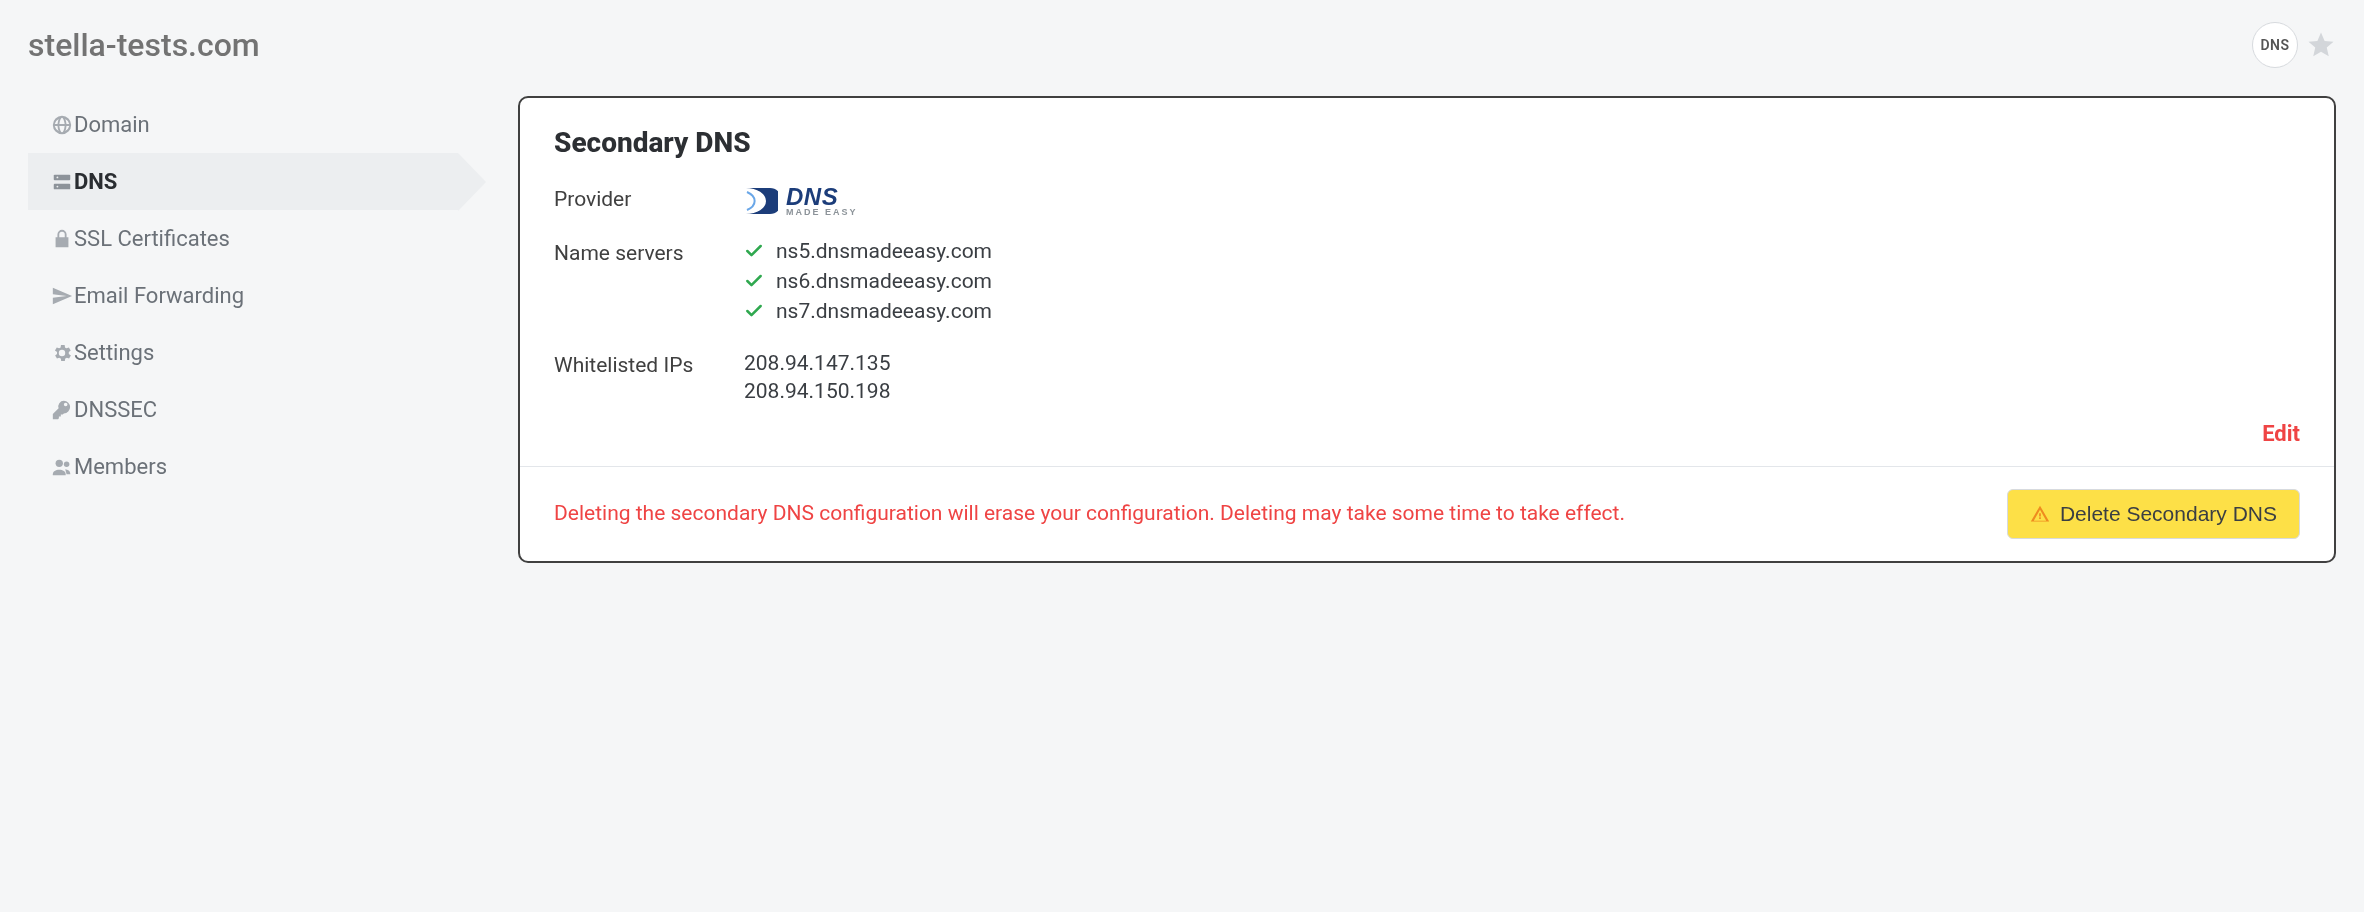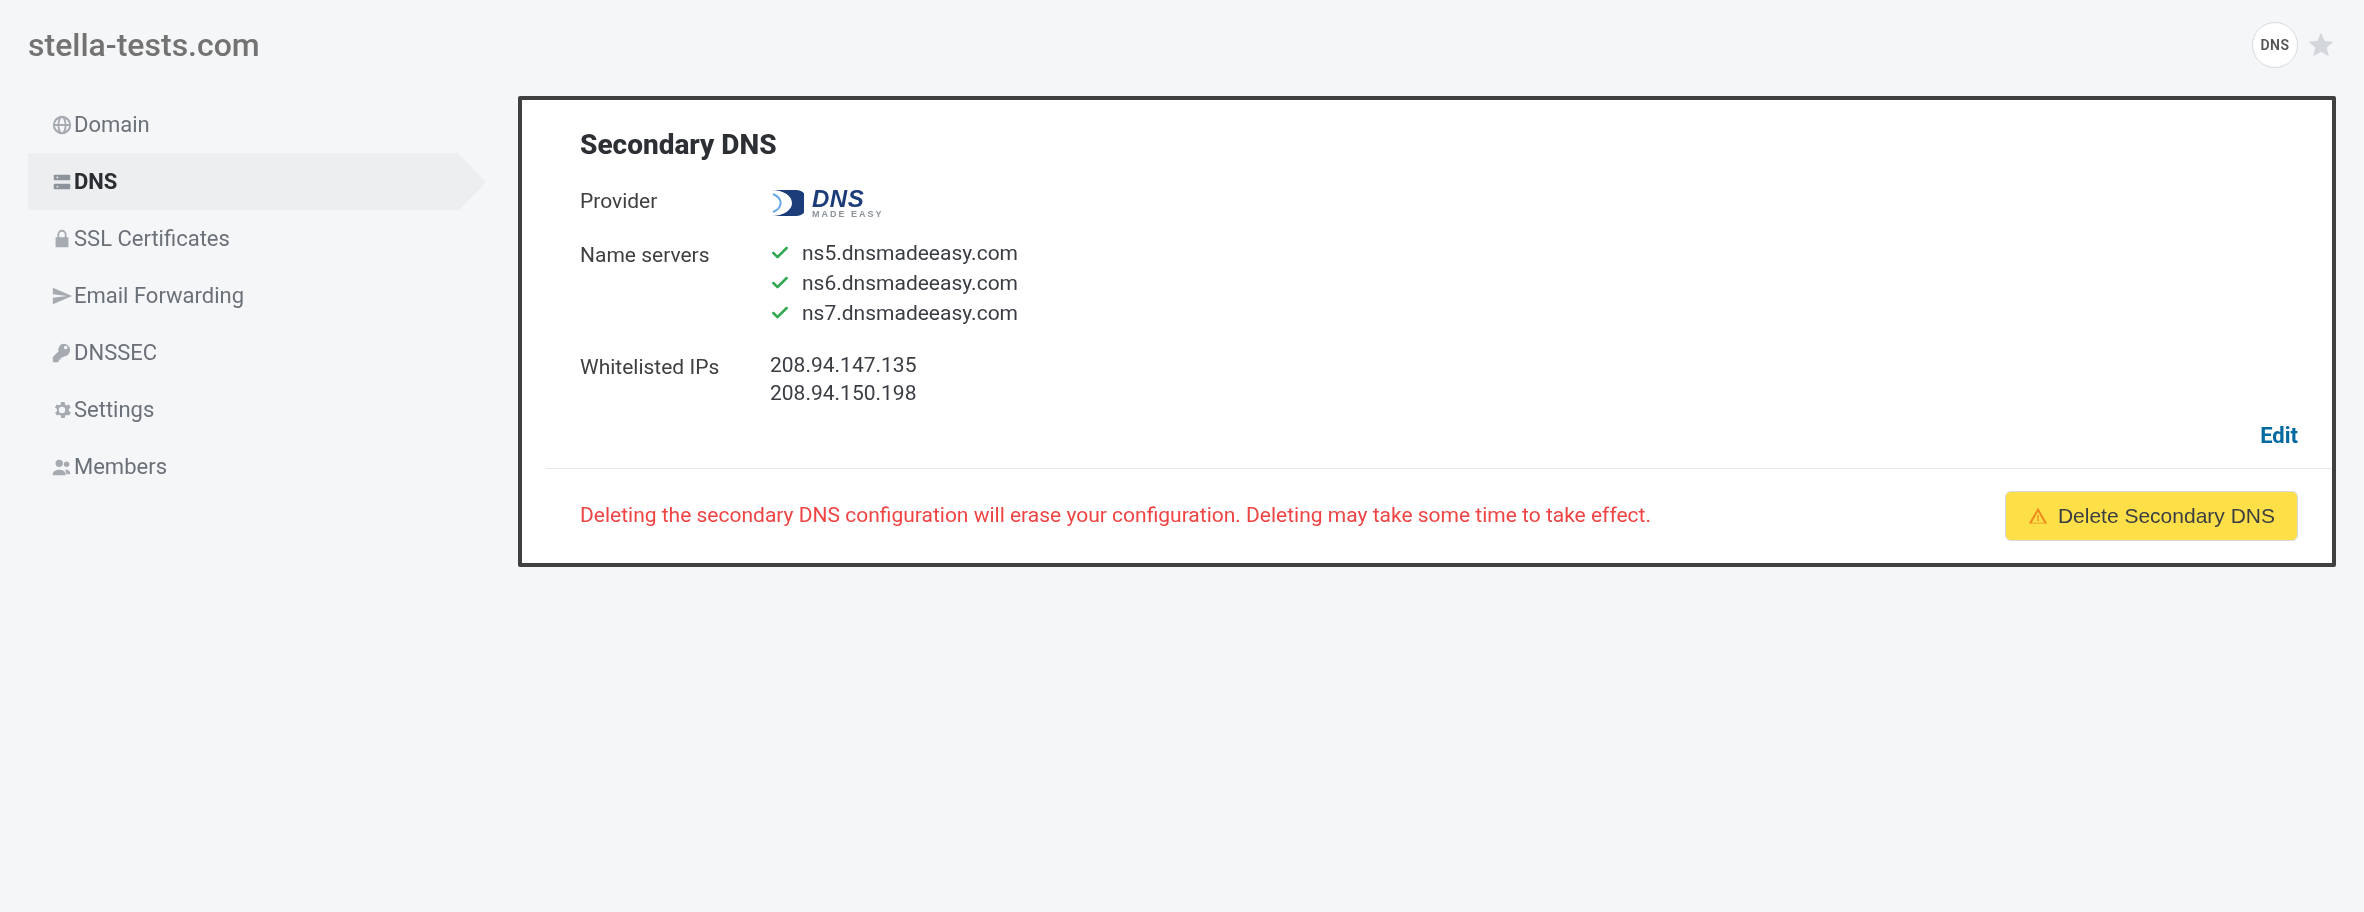--- a/index.html
+++ b/index.html
@@ -93,24 +93,23 @@
     width: 0; height: 0;
     border-top: 29px solid transparent;
     border-bottom: 29px solid transparent;
     border-left: 28px solid #eceef0;
   }
 
   
   .panel {
     flex: 1;
     background: #fff;
-    border: 4px solid #404040;
-    border-radius: 2px;
+    border: 2px solid #404040;
+    border-radius: 10px;
     overflow: hidden;
-    padding-left: 24px;
   }
   .panel-body {
     padding: 28px 34px 22px 34px;
   }
   .panel-title {
     font-size: 28px;
     font-weight: 800;
     margin-bottom: 26px;
   }
   .field-row {
@@ -142,21 +141,21 @@
   }
   .ip-line { margin-bottom: 4px; }
 
   .edit-link-row {
     display: flex;
     justify-content: flex-end;
     padding: 0 34px 20px 34px;
     margin-top: -24px;
   }
   .edit-link {
-    color: #0369a1;
+    color: #ef4444;
     font-weight: 700;
     font-size: 22px;
     cursor: pointer;
   }
 
   .panel-footer {
     border-top: 1px solid #e3e6ea;
     padding: 22px 34px;
     display: flex;
     align-items: center;
@@ -268,33 +267,33 @@
           <svg viewBox="0 0 24 24" width="22" height="22" fill="currentColor">
               <path d="M2 21l21-9L2 3v7l15 2-15 2v7z"></path>
             </svg>
         </span>
         <span class="nav-label">Email Forwarding</span>
       </div>
 
       <div class="nav-item">
         <span class="nav-icon">
           <svg viewBox="0 0 24 24" width="22" height="22" fill="currentColor">
+              <path d="M19.4 13a7.8 7.8 0 000-2l2.1-1.6-2-3.5-2.5 1a7.6 7.6 0 00-1.7-1l-.4-2.7h-4l-.4 2.7a7.6 7.6 0 00-1.7 1l-2.5-1-2 3.5L6.6 11a7.8 7.8 0 000 2l-2.1 1.6 2 3.5 2.5-1c.5.4 1.1.7 1.7 1l.4 2.7h4l.4-2.7c.6-.3 1.2-.6 1.7-1l2.5 1 2-3.5L19.4 13zM12 15.5A3.5 3.5 0 1112 8.5a3.5 3.5 0 010 7z"></path>
+            </svg>
+        </span>
+        <span class="nav-label">Settings</span>
+      </div>
+
+      <div class="nav-item">
+        <span class="nav-icon">
+          <svg viewBox="0 0 24 24" width="22" height="22" fill="currentColor">
               <path d="M14 2a6 6 0 00-5.7 8L2 16.3V22h5.7l.9-.9V19h2.1v-2.1h2.1l1.2-1.2A6 6 0 1014 2zm2 6a2 2 0 110-4 2 2 0 010 4z"></path>
             </svg>
         </span>
         <span class="nav-label">DNSSEC</span>
-      </div>
-
-      <div class="nav-item">
-        <span class="nav-icon">
-          <svg viewBox="0 0 24 24" width="22" height="22" fill="currentColor">
-              <path d="M19.4 13a7.8 7.8 0 000-2l2.1-1.6-2-3.5-2.5 1a7.6 7.6 0 00-1.7-1l-.4-2.7h-4l-.4 2.7a7.6 7.6 0 00-1.7 1l-2.5-1-2 3.5L6.6 11a7.8 7.8 0 000 2l-2.1 1.6 2 3.5 2.5-1c.5.4 1.1.7 1.7 1l.4 2.7h4l.4-2.7c.6-.3 1.2-.6 1.7-1l2.5 1 2-3.5L19.4 13zM12 15.5A3.5 3.5 0 1112 8.5a3.5 3.5 0 010 7z"></path>
-            </svg>
-        </span>
-        <span class="nav-label">Settings</span>
       </div>
 
       <div class="nav-item">
         <span class="nav-icon">
           <svg viewBox="0 0 24 24" width="22" height="22" fill="currentColor">
               <circle cx="9" cy="8" r="4"></circle>
               <path d="M2 20c0-3.3 3.1-5 7-5s7 1.7 7 5v1H2v-1z"></path>
               <circle cx="17" cy="9" r="3"></circle>
               <path d="M15.5 14.5c2.9.3 5.5 1.7 5.5 4.5v1h-4"></path>
             </svg>

